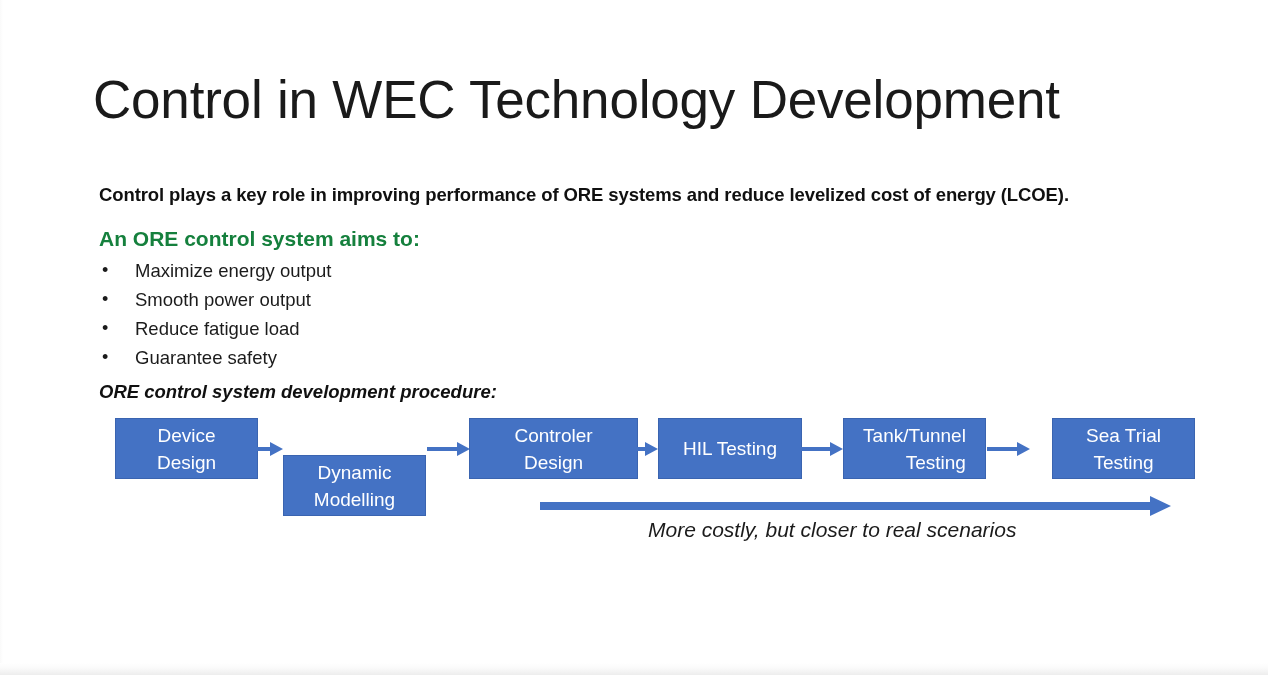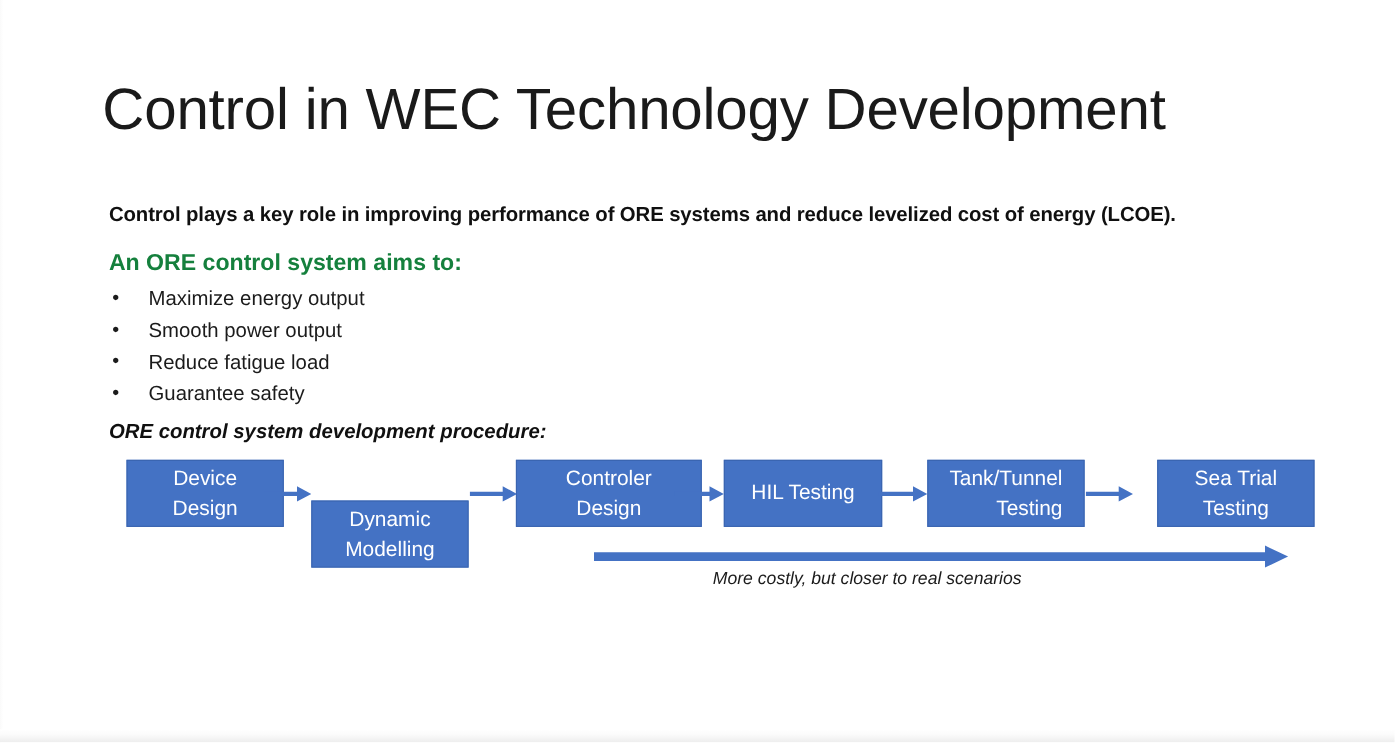--- a/index.html
+++ b/index.html
@@ -139,21 +139,21 @@
     position: absolute;
     left: 538px;
     top: 494px;
     pointer-events: auto;
   }
 
   #arrow-caption {
     position: absolute;
     left: 648px;
     top: 518px;
-    font-size: 16px;
+    font-size: 21px;
     font-style: italic;
     color: #1b1b1b;
     white-space: nowrap;
   }
 
   #collab {
     position: absolute;
     left: 99px;
     top: 574px;
     width: 1060px;

